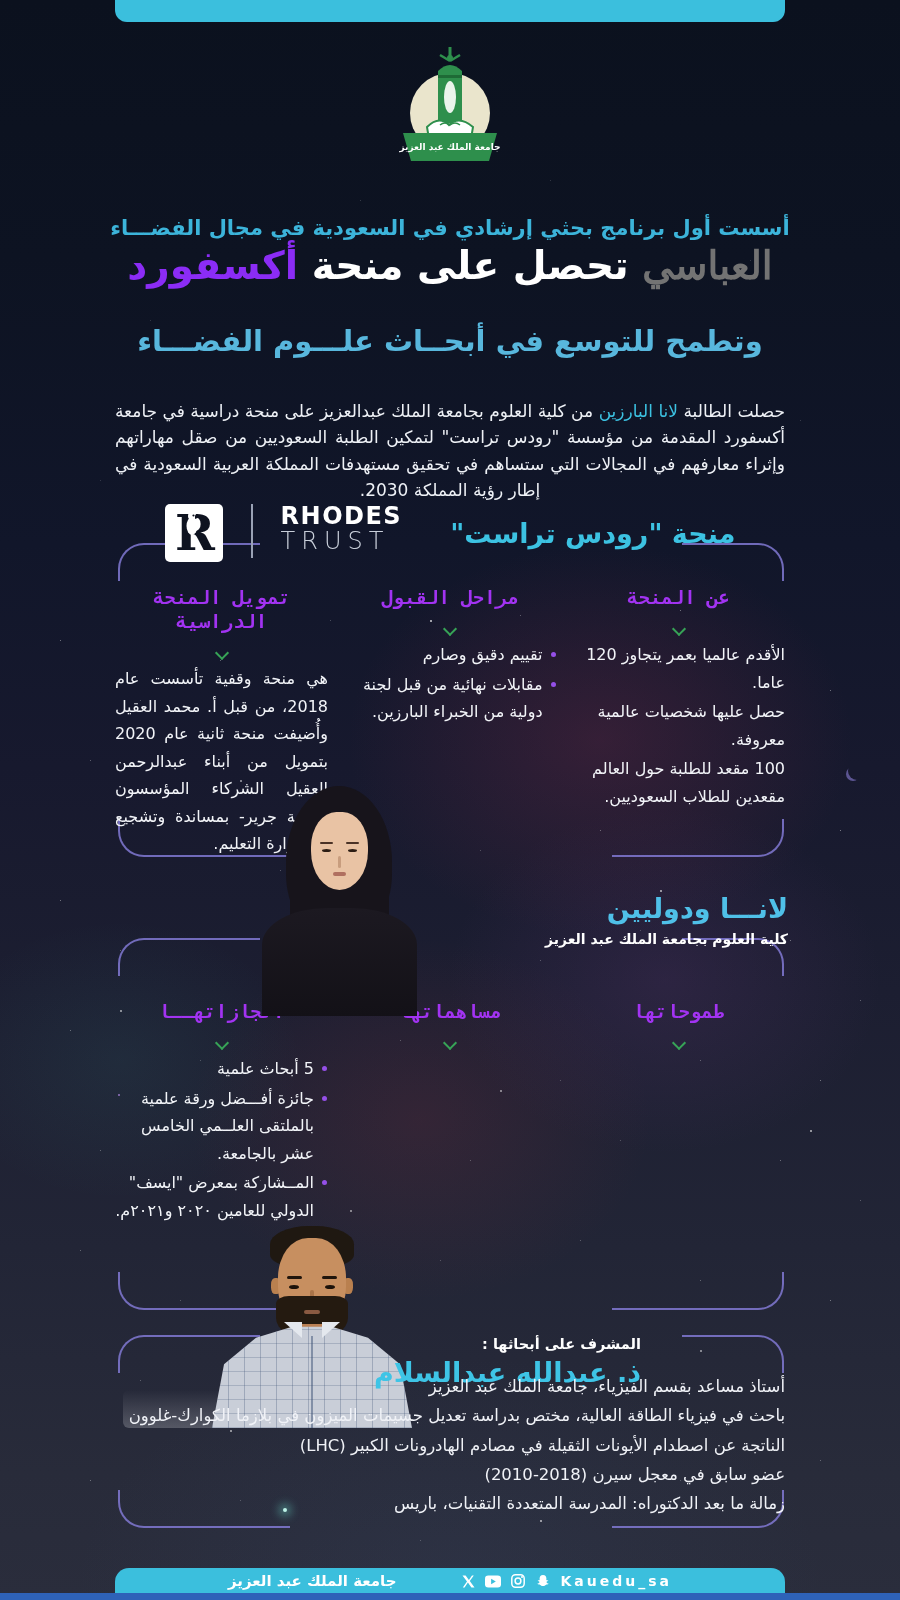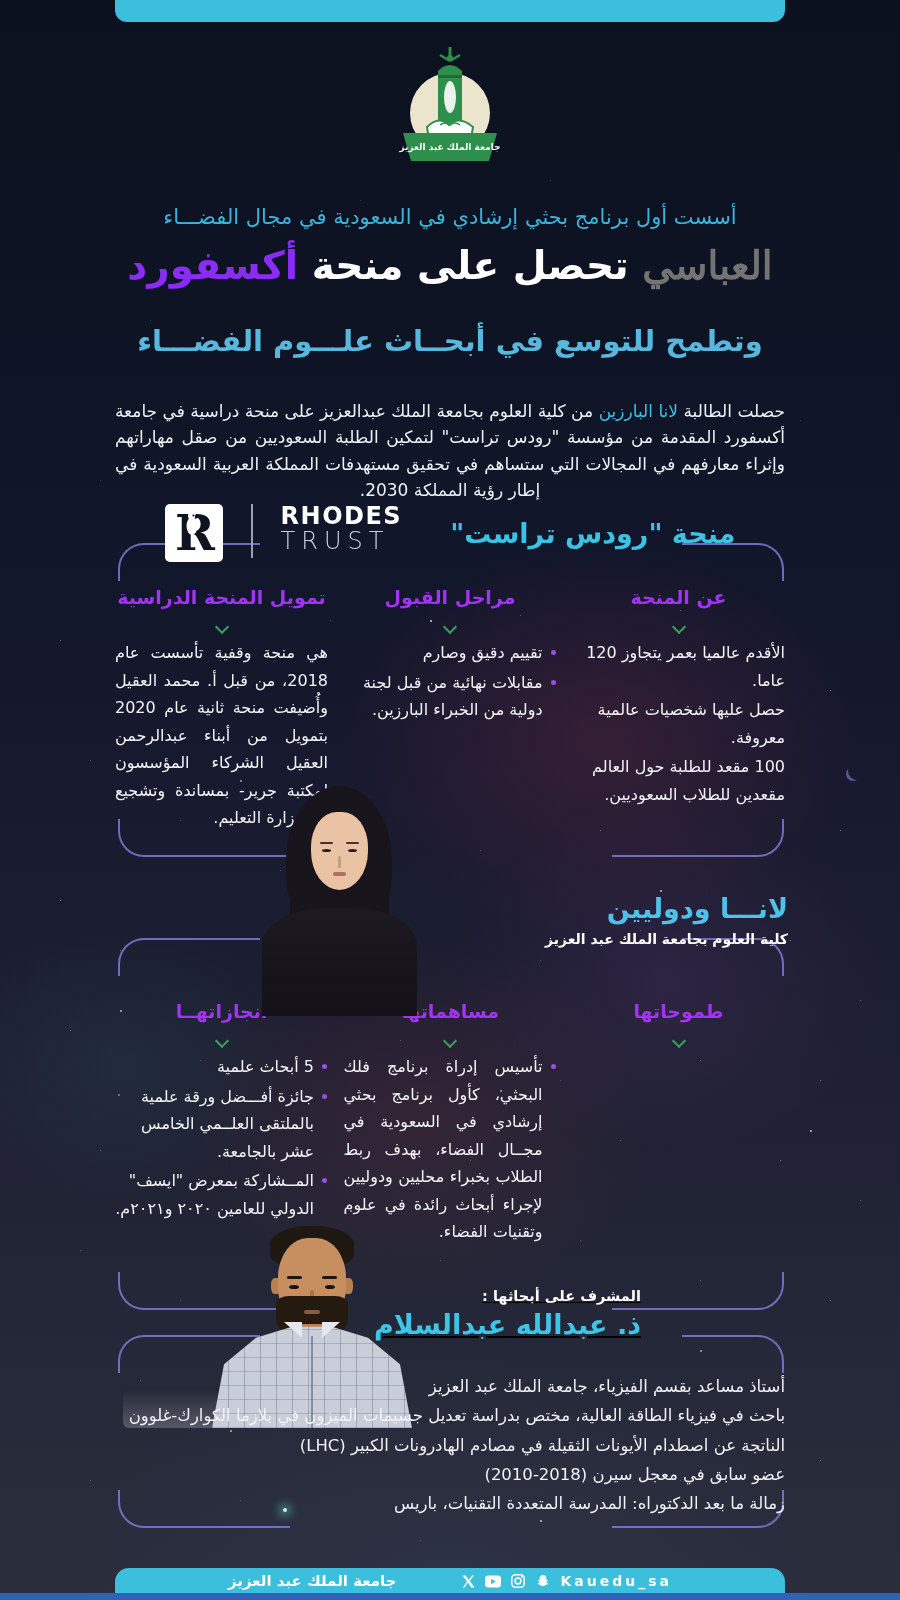--- a/index.html
+++ b/index.html
@@ -59,21 +59,21 @@
   .footerbar{position:absolute;left:115px;top:1568px;width:670px;height:26px;background:#3bbfdd;border-radius:14px 14px 0 0;
     display:flex;direction:ltr;align-items:center;justify-content:center;gap:64px;color:#fff;z-index:8;}
   .footer-uni{font-size:15px;font-weight:bold;}
   .footer-social{display:flex;direction:ltr;align-items:center;gap:9px;}
   .footer-handle{font-size:14px;letter-spacing:3px;font-weight:bold;}
   .soc{display:inline-flex;align-items:center;justify-content:center;width:16px;height:16px;}
   .bottomstrip{position:absolute;left:0;top:1593px;width:900px;height:7px;background:#2e62b8;z-index:9;}
   
   .kau{position:absolute;left:385px;top:45px;width:130px;height:125px;}
   
-  .kicker{position:absolute;left:0;top:205px;width:900px;text-align:center;font-size:21px;font-weight:normal;color:#3cb4da;}
+  .kicker{position:absolute;left:0;top:216px;width:900px;text-align:center;font-size:21px;font-weight:bold;color:#3cb4da;}
   .maintitle{position:absolute;left:0;top:243px;width:900px;text-align:center;font-size:39px;font-weight:bold;color:#fff;}
   .maintitle .hl-name{color:#737373;font-family:Liberation Serif, serif;}
   .maintitle .hl-oxford{color:#8b2cf5;}
   .subtitle{position:absolute;left:0;top:324px;width:900px;text-align:center;font-size:29px;font-weight:bold;color:#58b7dd;}
   .intro{position:absolute;left:115px;top:381px;width:670px;font-size:17px;line-height:1.55;color:#eef1f6;
     text-align:justify;text-align-last:center;}
   .intro .hl{color:#3cc2e2;}
   
   .rhodes-head{position:absolute;left:115px;top:498px;width:670px;height:70px;display:flex;direction:rtl;
     align-items:center;justify-content:center;gap:48px;z-index:3;}
@@ -85,34 +85,34 @@
   .rh-name .bot{font-size:24px;font-weight:300;color:#c9cfda;letter-spacing:6px;}
   
   .brk{position:absolute;height:36px;z-index:2;border:0 solid rgba(130,122,212,.85);}
   .brk.tl{border-top-width:2px;border-left-width:2px;border-top-left-radius:26px;}
   .brk.tr{border-top-width:2px;border-right-width:2px;border-top-right-radius:26px;}
   .brk.bl{border-bottom-width:2px;border-left-width:2px;border-bottom-left-radius:26px;}
   .brk.br{border-bottom-width:2px;border-right-width:2px;border-bottom-right-radius:26px;}
   
   .cols{position:absolute;left:115px;width:670px;display:flex;direction:rtl;justify-content:space-between;z-index:3;}
   .col{width:213px;}
-  .col-h{font-size:19px;font-weight:bold;color:#a233f2;text-align:center;}
+  .col-h{font-size:19px;font-weight:bold;color:#a233f2;text-align:center;font-family:Liberation Mono, monospace;}
   .chev-wrap{text-align:center;margin-top:9px;height:10px;}
   .chev{display:inline-block;width:8px;height:8px;border-left:2px solid #37a457;border-bottom:2px solid #37a457;
     transform:rotate(-45deg);}
   ul.blist{list-style:none;margin:12px 0 0;padding:0;color:#f2f4f8;font-size:16px;line-height:1.72;text-align:right;}
   ul.blist li{margin-bottom:2px;}
   ul.blist.dots li{position:relative;padding-right:14px;}
   ul.blist.dots li::before{content:"";position:absolute;right:1px;top:11px;width:5px;height:5px;border-radius:50%;background:#9550e8;}
   ul.blist.justify li{text-align:justify;}
   
   .lana-block{position:absolute;right:112px;top:893px;width:420px;text-align:right;z-index:6;}
   .lana-name{font-size:27px;font-weight:bold;color:#4fc0e8;}
   .lana-aff{font-size:14px;font-weight:bold;color:#fff;margin-top:7px;}
-  .sup-block{position:absolute;right:259px;top:1288px;width:420px;z-index:6;text-decoration:underline;}
+  .sup-block{position:absolute;right:259px;top:1336px;width:420px;z-index:6;}
   .sup-label{font-size:14.5px;font-weight:bold;color:#fff;}
   .sup-name{font-size:27px;font-weight:bold;color:#3ec4e6;margin-top:5px;}
   .bio{position:absolute;left:115px;top:1372px;width:670px;z-index:6;color:#f0f2f7;font-size:16.5px;line-height:1.78;text-align:right;}
   
   .ph{position:absolute;z-index:5;}
   .lana-photo{left:262px;top:786px;width:155px;height:230px;}
   .lp-hood{position:absolute;left:24px;top:0;width:106px;height:152px;background:#17141b;border-radius:52% 52% 44% 44%;}
   .lp-face{position:absolute;left:49px;top:26px;width:57px;height:78px;background:#e9c3a4;border-radius:48% 48% 54% 54%;}
   .lp-brow{position:absolute;width:13px;height:2px;background:#4a3226;border-radius:2px;top:30px;}
   .lp-eye{position:absolute;width:9px;height:3px;background:#2c1d14;border-radius:50%;top:37px;}
@@ -258,23 +258,20 @@
   </div>
 
   <div class="cols" style="top:1000px;">
     <div class="col">
       <div class="col-h">طموحاتها</div>
       <div class="chev-wrap"><span class="chev"></span></div>
     </div>
     <div class="col">
       <div class="col-h">مساهماتها</div>
       <div class="chev-wrap"><span class="chev"></span></div>
-      <ul class="blist dots justify">
-        <li>تأسيس إدراة برنامج فلك البحثي، كأول برنامج بحثي إرشادي في السعودية في مجــال الفضاء، بهدف ربط الطلاب بخبراء محليين ودوليين لإجراء أبحاث رائدة في علوم وتقنيات الفضاء.</li>
-      </ul>
     </div>
     <div class="col">
       <div class="col-h">انجازاتهــا</div>
       <div class="chev-wrap"><span class="chev"></span></div>
       <ul class="blist dots">
         <li>5 أبحاث علمية</li>
         <li>جائزة أفـــضل ورقة علمية بالملتقى العلــمي الخامس عشر بالجامعة.</li>
         <li>المــشاركة بمعرض "ايسف" الدولي للعامين ٢٠٢٠ و٢٠٢١م.</li>
       </ul>
     </div>

